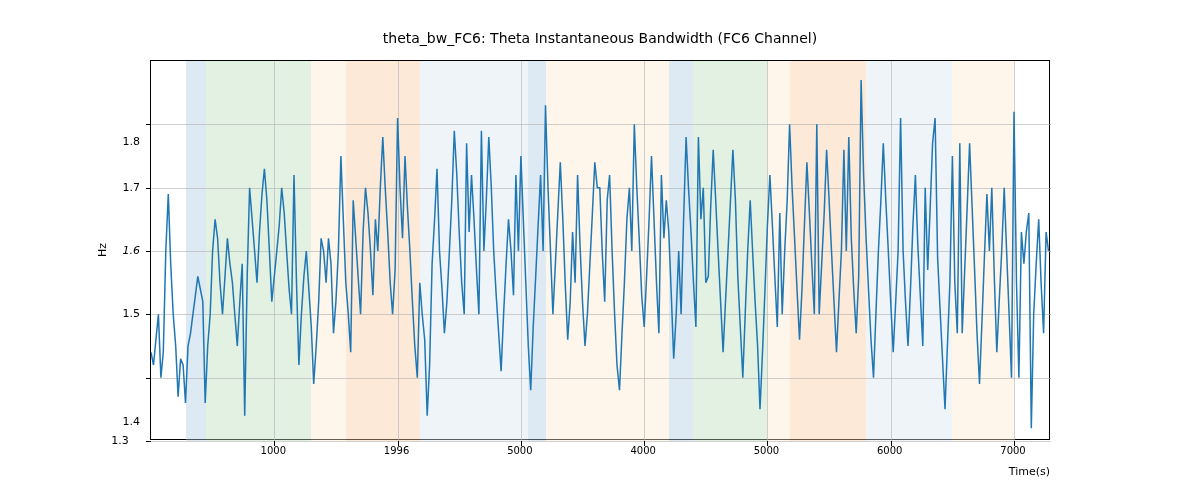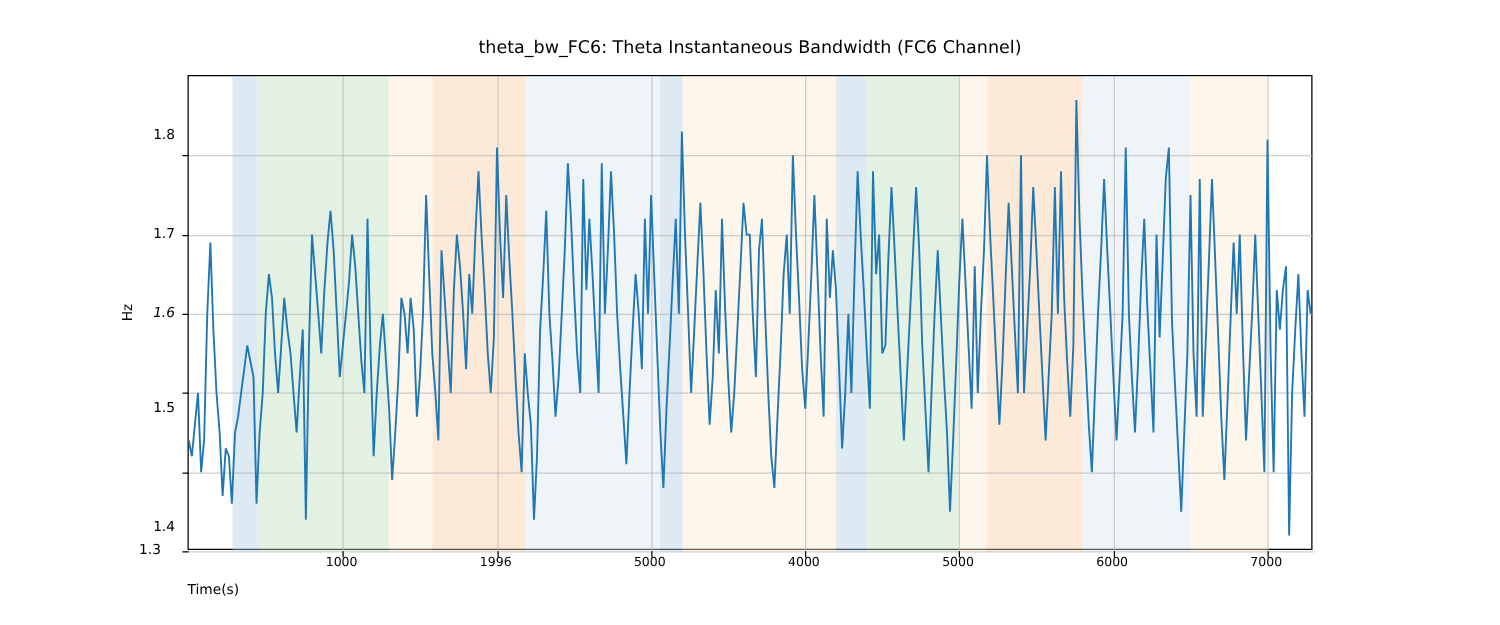--- a/index.html
+++ b/index.html
@@ -85,21 +85,21 @@
       top: 190px;
       transform: translateY(-50%) rotate(-90deg);
       font-size: 11px;
       color: #000;
     }
     .xlabel {
       position: absolute;
       left: 0;
       top: 405px;
       width: 900px;
-      text-align: left;
+      text-align: right;
       font-size: 11px;
       color: #000;
     }
     svg.line {
       position: absolute;
       left: 0;
       top: 0;
       width: 900px;
       height: 380px;
     }
@@ -169,24 +169,24 @@
         <div class="gridline-v" style="left: 863.014px;"></div>
         <div class="tick-mark-x" style="left: 863.014px;"></div>
       </div>
     <svg class="line" viewBox="0 0 900 380" preserveAspectRatio="none">
       <polyline id="series-line" fill="none" stroke="#1f77b4" stroke-width="1.5" points="0.0,291.3 2.5,304.0 4.9,278.7 7.4,253.3 9.9,316.7 12.3,291.3 14.8,190.0 17.3,133.0 19.7,202.7 22.2,253.3 24.7,285.0 27.1,335.7 29.6,297.7 32.1,304.0 34.5,342.0 37.0,285.0 39.5,272.3 41.9,253.3 44.4,234.3 46.8,215.3 49.3,228.0 51.8,240.7 54.2,342.0 56.7,285.0 59.2,253.3 61.6,190.0 64.1,158.3 66.6,177.3 69.0,221.7 71.5,253.3 74.0,215.3 76.4,177.3 78.9,202.7 81.4,221.7 83.8,253.3 86.3,285.0 88.8,240.7 91.2,202.7 93.7,354.7 96.2,215.3 98.6,126.7 101.1,158.3 103.6,190.0 106.0,221.7 108.5,171.0 111.0,133.0 113.4,107.7 115.9,139.3 118.4,190.0 120.8,240.7 123.3,215.3 125.8,190.0 128.2,164.7 130.7,126.7 133.2,152.0 135.6,190.0 138.1,228.0 140.5,253.3 143.0,114.0 145.5,221.7 147.9,304.0 150.4,253.3 152.9,215.3 155.3,190.0 157.8,228.0 160.3,266.0 162.7,323.0 165.2,285.0 167.7,240.7 170.1,177.3 172.6,190.0 175.1,221.7 177.5,177.3 180.0,202.7 182.5,272.3 184.9,240.7 187.4,190.0 189.9,95.0 192.3,158.3 194.8,221.7 197.3,253.3 199.7,291.3 202.2,139.3 204.7,177.3 207.1,215.3 209.6,253.3 212.1,171.0 214.5,126.7 217.0,152.0 219.5,190.0 221.9,234.3 224.4,158.3 226.8,190.0 229.3,126.7 231.8,76.0 234.2,126.7 236.7,171.0 239.2,221.7 241.6,253.3 244.1,209.0 246.6,57.0 249.0,126.7 251.5,177.3 254.0,95.0 256.4,145.7 258.9,190.0 261.4,240.7 263.8,285.0 266.3,316.7 268.8,221.7 271.2,253.3 273.7,278.7 276.2,354.7 278.6,304.0 281.1,202.7 283.6,158.3 286.0,107.7 288.5,190.0 291.0,228.0 293.4,272.3 295.9,240.7 298.4,190.0 300.8,139.3 303.3,69.7 305.8,114.0 308.2,171.0 310.7,221.7 313.2,253.3 315.6,82.3 318.1,171.0 320.5,114.0 323.0,158.3 325.5,209.0 327.9,253.3 330.4,69.7 332.9,190.0 335.3,139.3 337.8,76.0 340.3,126.7 342.7,190.0 345.2,234.3 347.7,272.3 350.1,310.3 352.6,253.3 355.1,202.7 357.5,158.3 360.0,190.0 362.5,234.3 364.9,114.0 367.4,190.0 369.9,95.0 372.3,158.3 374.8,221.7 377.3,285.0 379.7,329.3 382.2,266.0 384.7,215.3 387.1,164.7 389.6,114.0 392.1,190.0 394.5,44.3 397.0,126.7 399.5,190.0 401.9,253.3 404.4,202.7 406.8,152.0 409.3,101.3 411.8,158.3 414.2,221.7 416.7,278.7 419.2,240.7 421.6,171.0 424.1,221.7 426.6,114.0 429.0,183.7 431.5,240.7 434.0,285.0 436.4,253.3 438.9,202.7 441.4,152.0 443.8,101.3 446.3,126.7 448.8,126.7 451.2,190.0 453.7,240.7 456.2,139.3 458.6,114.0 461.1,190.0 463.6,253.3 466.0,304.0 468.5,329.3 471.0,272.3 473.4,221.7 475.9,158.3 478.4,126.7 480.8,190.0 483.3,63.3 485.8,126.7 488.2,177.3 490.7,234.3 493.2,266.0 495.6,215.3 498.1,158.3 500.5,95.0 503.0,158.3 505.5,221.7 507.9,272.3 510.4,114.0 512.9,177.3 515.3,139.3 517.8,171.0 520.3,234.3 522.7,297.7 525.2,253.3 527.7,190.0 530.1,253.3 532.6,158.3 535.1,76.0 537.5,126.7 540.0,171.0 542.5,221.7 544.9,266.0 547.4,76.0 549.9,158.3 552.3,126.7 554.8,221.7 557.3,215.3 559.7,145.7 562.2,88.7 564.7,139.3 567.1,190.0 569.6,240.7 572.1,291.3 574.5,240.7 577.0,190.0 579.5,139.3 581.9,88.7 584.4,139.3 586.8,215.3 589.3,266.0 591.8,316.7 594.2,253.3 596.7,190.0 599.2,139.3 601.6,190.0 604.1,240.7 606.6,285.0 609.0,348.3 611.5,291.3 614.0,228.0 616.4,164.7 618.9,114.0 621.4,164.7 623.8,215.3 626.3,266.0 628.8,152.0 631.2,253.3 633.7,190.0 636.2,139.3 638.6,63.3 641.1,126.7 643.6,177.3 646.0,228.0 648.5,278.7 651.0,228.0 653.4,164.7 655.9,101.3 658.4,152.0 660.8,202.7 663.3,253.3 665.8,63.3 668.2,253.3 670.7,202.7 673.2,152.0 675.6,88.7 678.1,139.3 680.5,190.0 683.0,240.7 685.5,291.3 687.9,240.7 690.4,190.0 692.9,88.7 695.3,190.0 697.8,76.0 700.3,177.3 702.7,228.0 705.2,272.3 707.7,215.3 710.1,19.0 712.6,114.0 715.1,177.3 717.5,228.0 720.0,278.7 722.5,316.7 724.9,253.3 727.4,190.0 729.9,139.3 732.3,82.3 734.8,139.3 737.3,190.0 739.7,240.7 742.2,291.3 744.7,240.7 747.1,190.0 749.6,57.0 752.1,190.0 754.5,240.7 757.0,285.0 759.5,228.0 761.9,164.7 764.4,114.0 766.8,183.7 769.3,234.3 771.8,285.0 774.2,126.7 776.7,209.0 779.2,145.7 781.6,82.3 784.1,57.0 786.6,196.3 789.0,247.0 791.5,297.7 794.0,348.3 796.4,285.0 798.9,221.7 801.4,95.0 803.8,221.7 806.3,272.3 808.8,82.3 811.2,272.3 813.7,209.0 816.2,145.7 818.6,82.3 821.1,145.7 823.6,209.0 826.0,272.3 828.5,323.0 831.0,259.7 833.4,196.3 835.9,133.0 838.4,190.0 840.8,126.7 843.3,215.3 845.8,291.3 848.2,240.7 850.7,190.0 853.2,126.7 855.6,190.0 858.1,253.3 860.5,316.7 863.0,50.7 865.5,221.7 867.9,316.7 870.4,171.0 872.9,202.7 875.3,171.0 877.8,152.0 880.3,367.3 882.7,253.3 885.2,202.7 887.7,158.3 890.1,221.7 892.6,272.3 895.1,171.0 897.5,190.0"></polyline>
     </svg>
   </div>
   <div id="yticks-layer">
       <div class="ytick" style="top: 380px; text-align: center;">1.3</div>
       <div class="ytick" style="top: 316.667px; margin-top: 44px;">1.4</div>
-      <div class="ytick" style="top: 253.333px; margin-top: 13px;">1.5</div>
+      <div class="ytick" style="top: 253.333px;">1.5</div>
       <div class="ytick" style="top: 190px; font-style: italic;">1.6</div>
       <div class="ytick" style="top: 126.667px;">1.7</div>
-      <div class="ytick" style="top: 48px;">1.8</div>
+      <div class="ytick" style="top: 81px;">1.8</div>
     </div>
   <div id="xticks-layer">
       <div class="xtick" style="left: 123.288px;">1000</div>
       <div class="xtick" style="left: 246.575px;">1996</div>
       <div class="xtick" style="left: 369.863px;">5000</div>
       <div class="xtick" style="left: 493.151px;">4000</div>
       <div class="xtick" style="left: 616.438px;">5000</div>
       <div class="xtick" style="left: 739.726px;">6000</div>
       <div class="xtick" style="left: 863.014px;">7000</div>
     </div>

